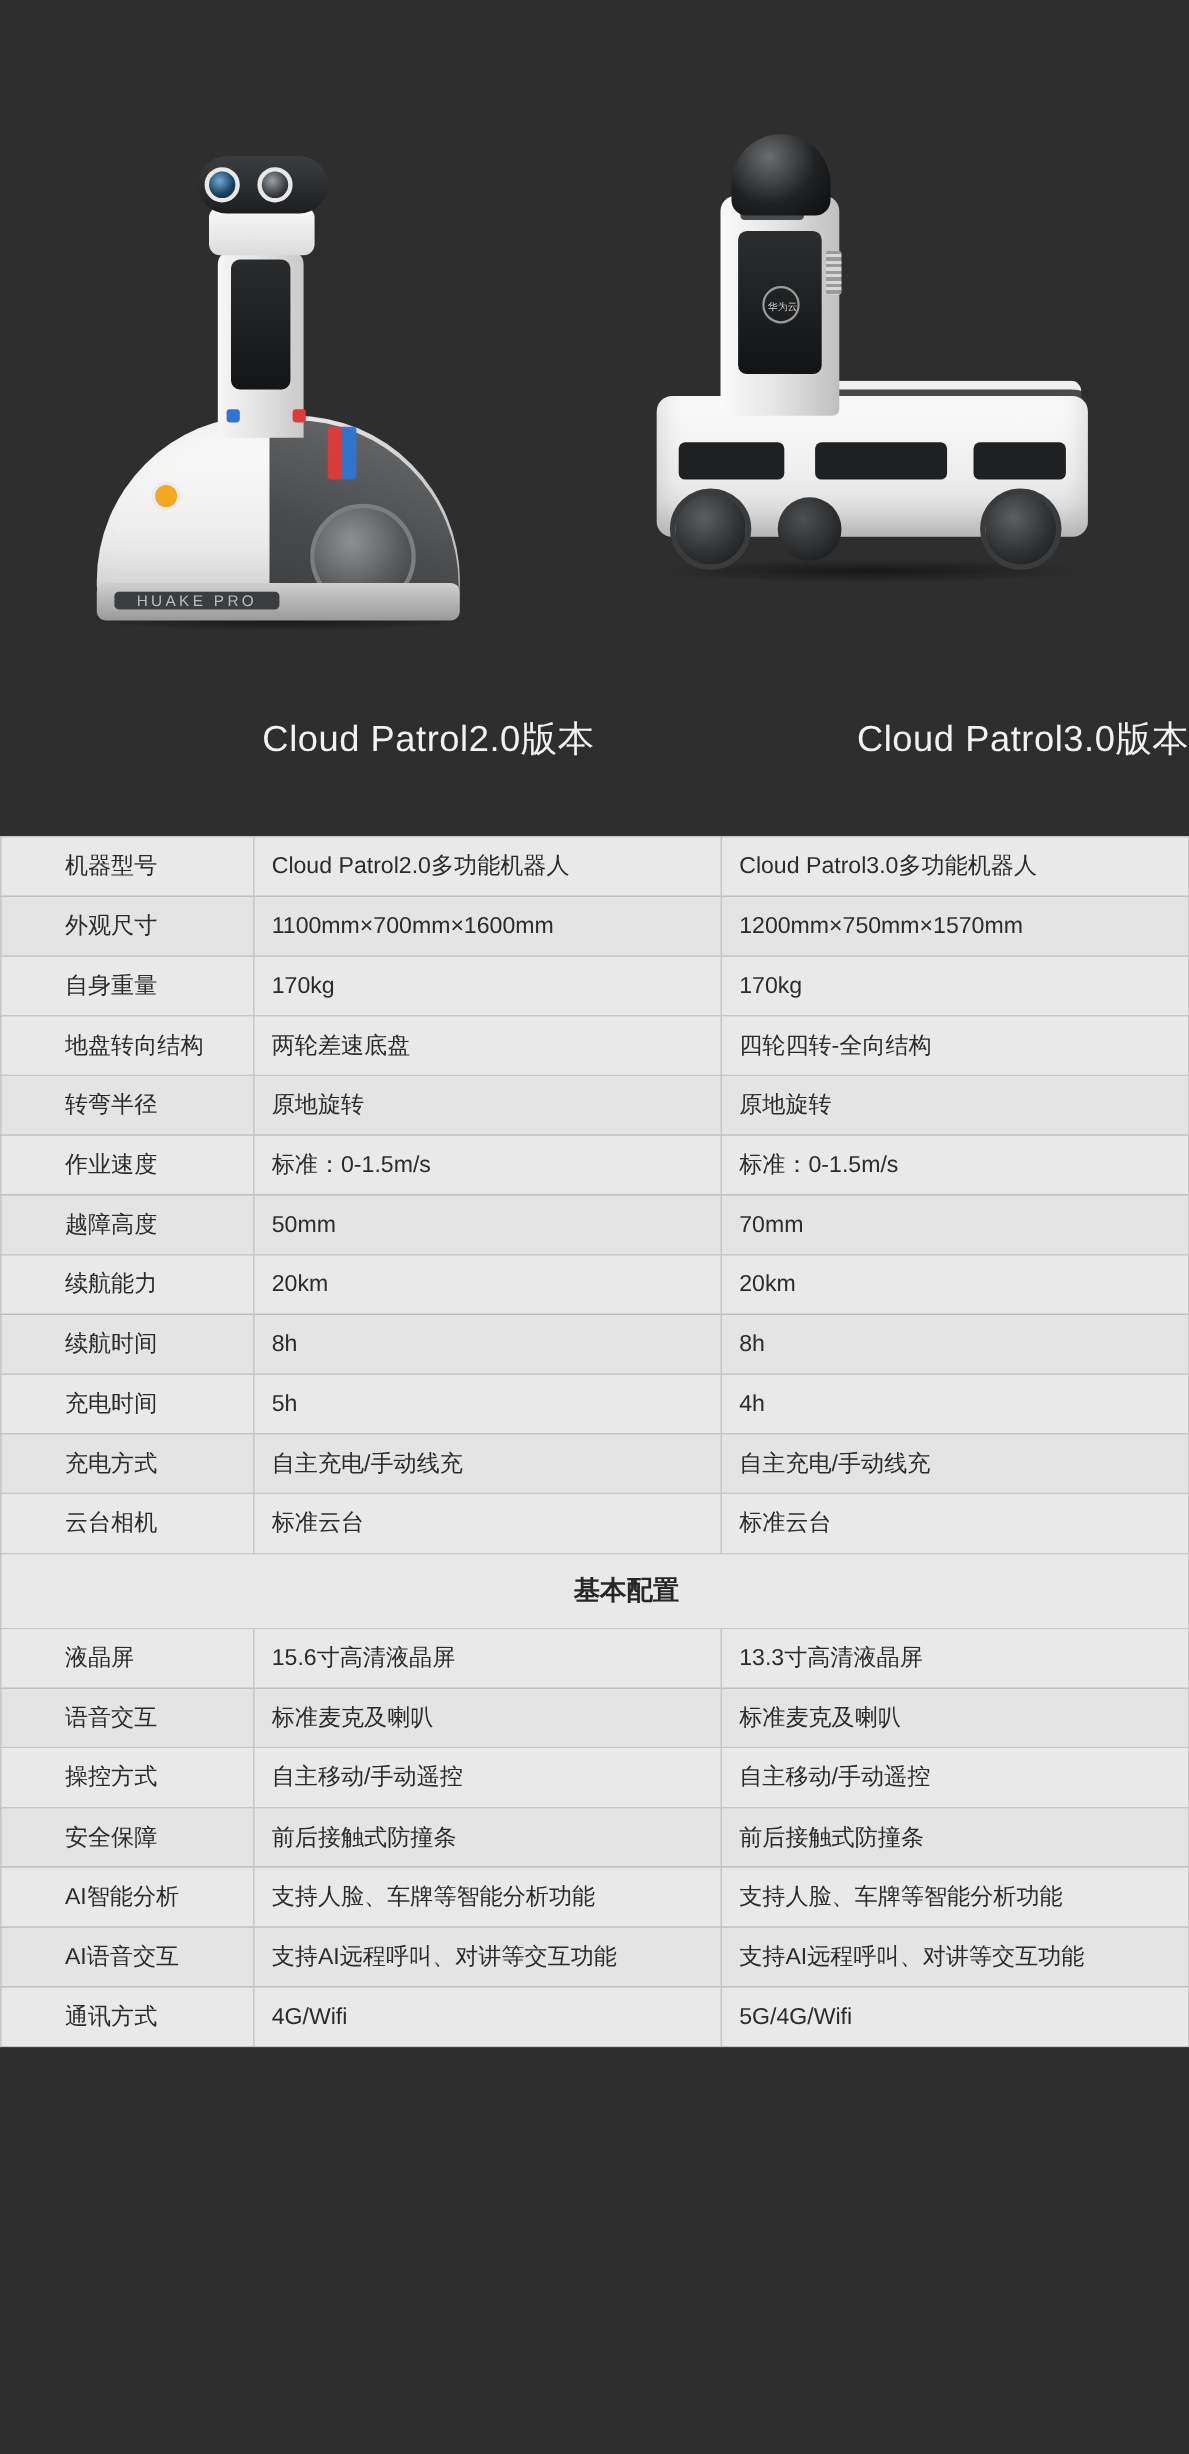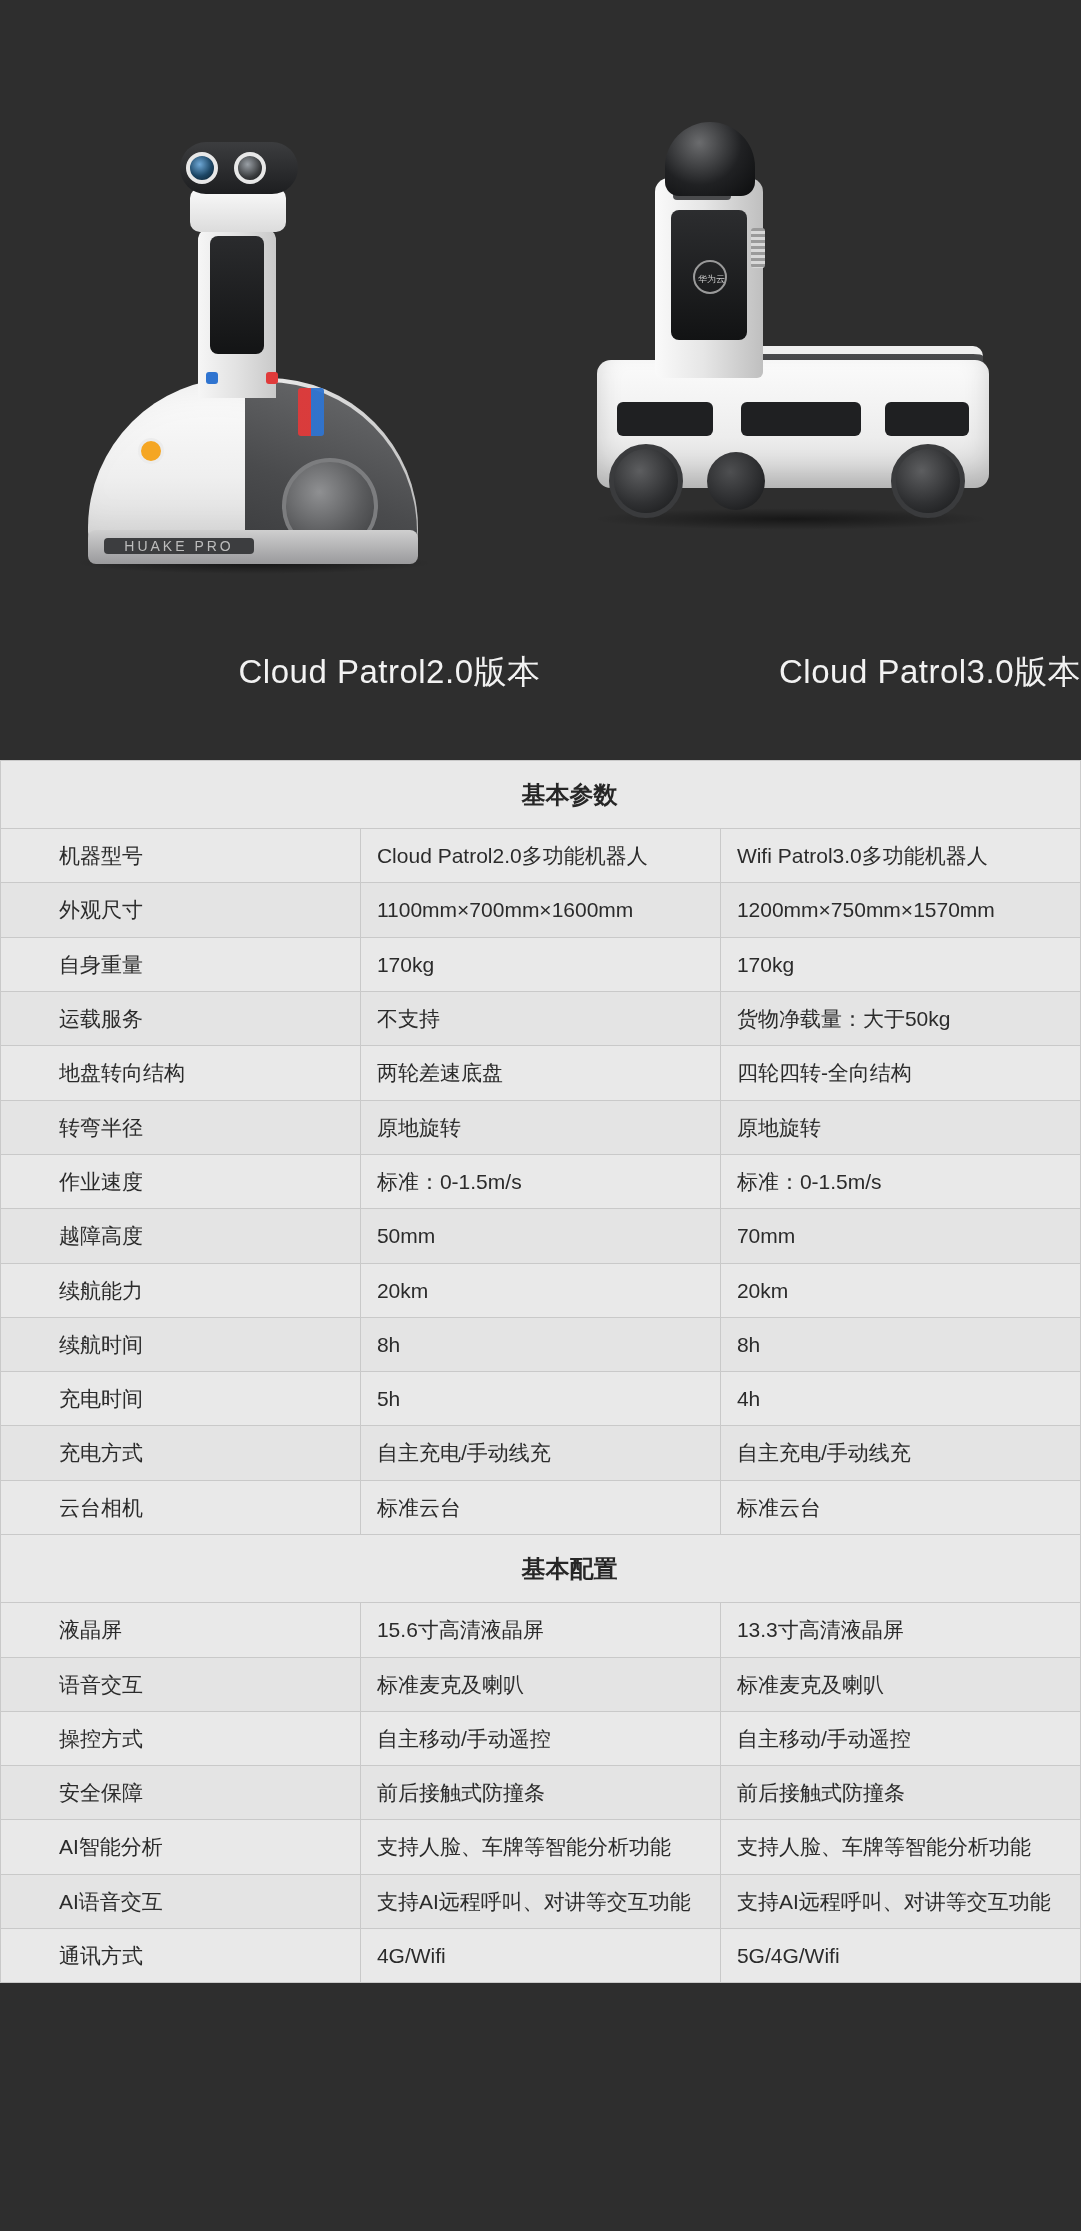--- a/index.html
+++ b/index.html
@@ -290,44 +290,36 @@
 
     <div class="caption-row">
       <div class="caption">Cloud Patrol2.0版本</div>
       <div class="caption">Cloud Patrol3.0版本</div>
     </div>
   </div>
 
   <table class="spec">
     <tbody>
 
-      <tr class="section">
-        <td colspan="3">基本参数</td>
-      </tr>
 
       <tr>
         <td>机器型号</td>
         <td>Cloud Patrol2.0多功能机器人</td>
-        <td>Wifi Patrol3.0多功能机器人</td>
+        <td>Cloud Patrol3.0多功能机器人</td>
       </tr>
       <tr class="row-alt">
         <td>外观尺寸</td>
         <td>1100mm×700mm×1600mm</td>
         <td>1200mm×750mm×1570mm</td>
       </tr>
       <tr>
         <td>自身重量</td>
         <td>170kg</td>
         <td>170kg</td>
       </tr>
-      <tr class="row-alt">
-        <td>运载服务</td>
-        <td>不支持</td>
-        <td>货物净载量：大于50kg</td>
-      </tr>
       <tr>
         <td>地盘转向结构</td>
         <td>两轮差速底盘</td>
         <td>四轮四转-全向结构</td>
       </tr>
       <tr class="row-alt">
         <td>转弯半径</td>
         <td>原地旋转</td>
         <td>原地旋转</td>
       </tr>

